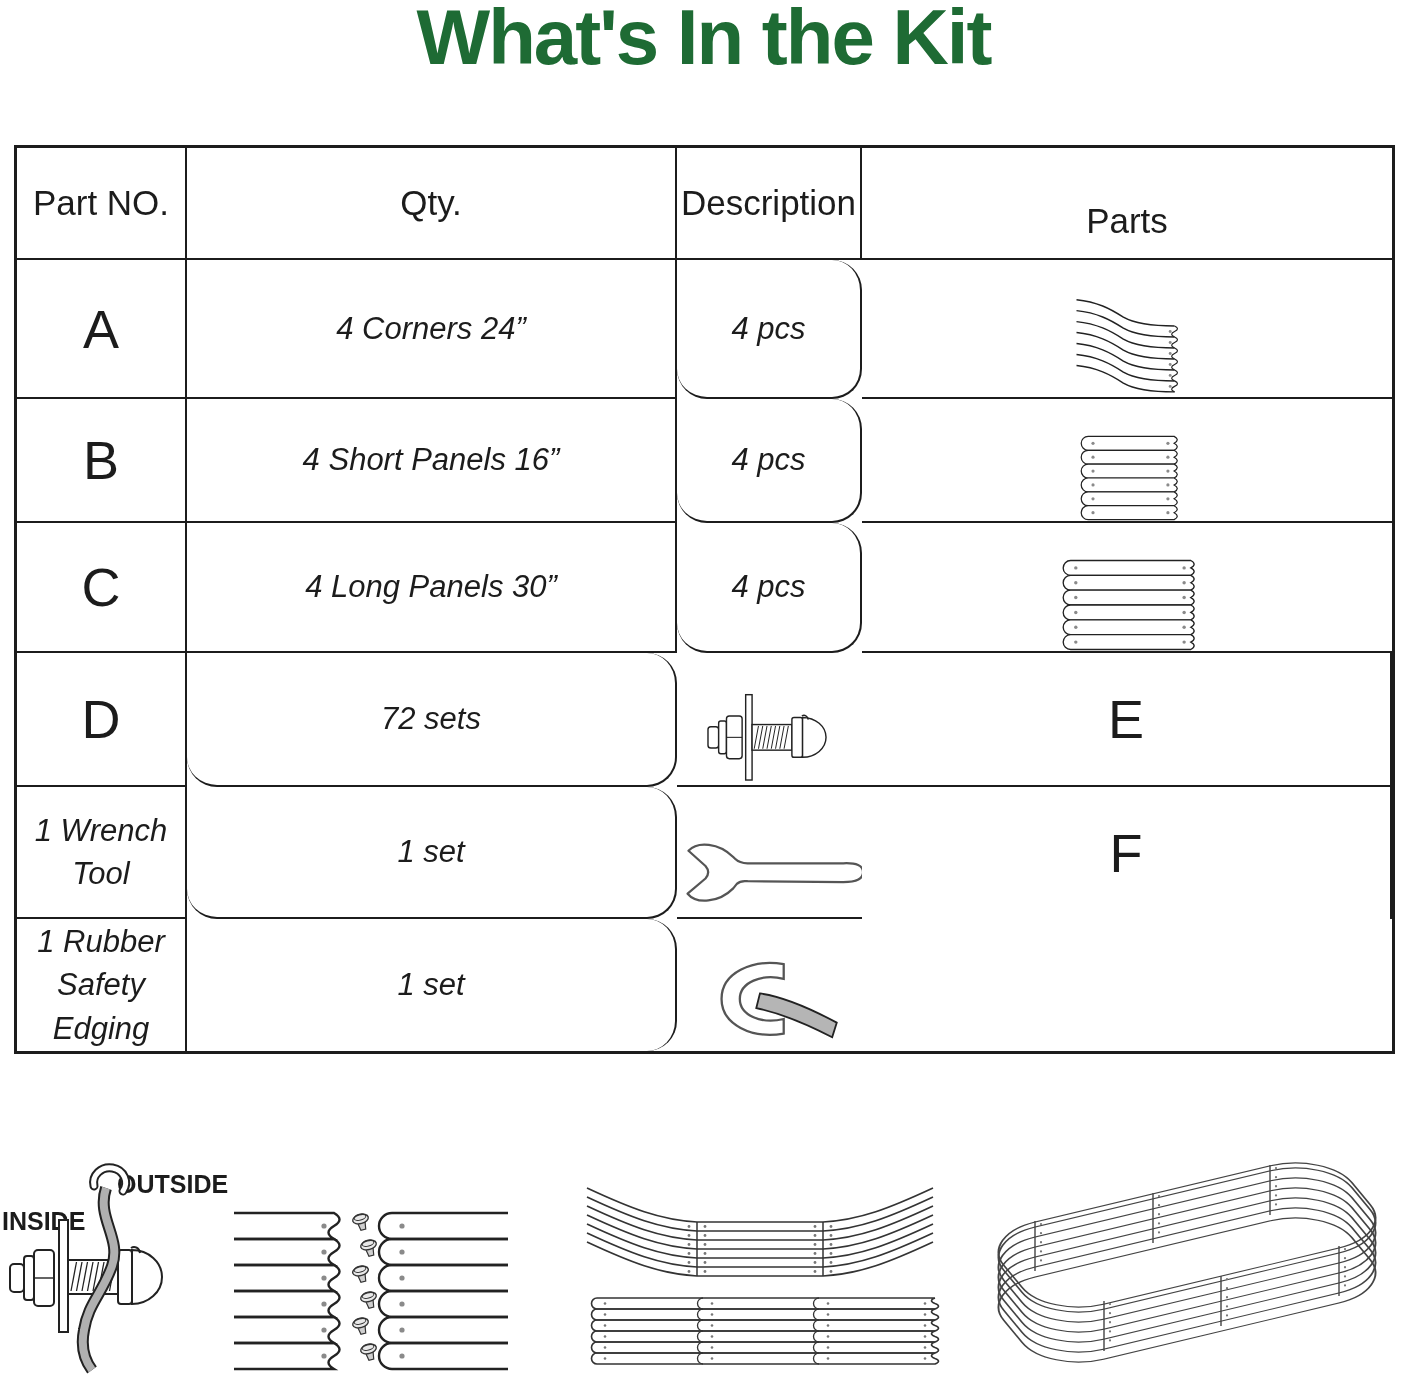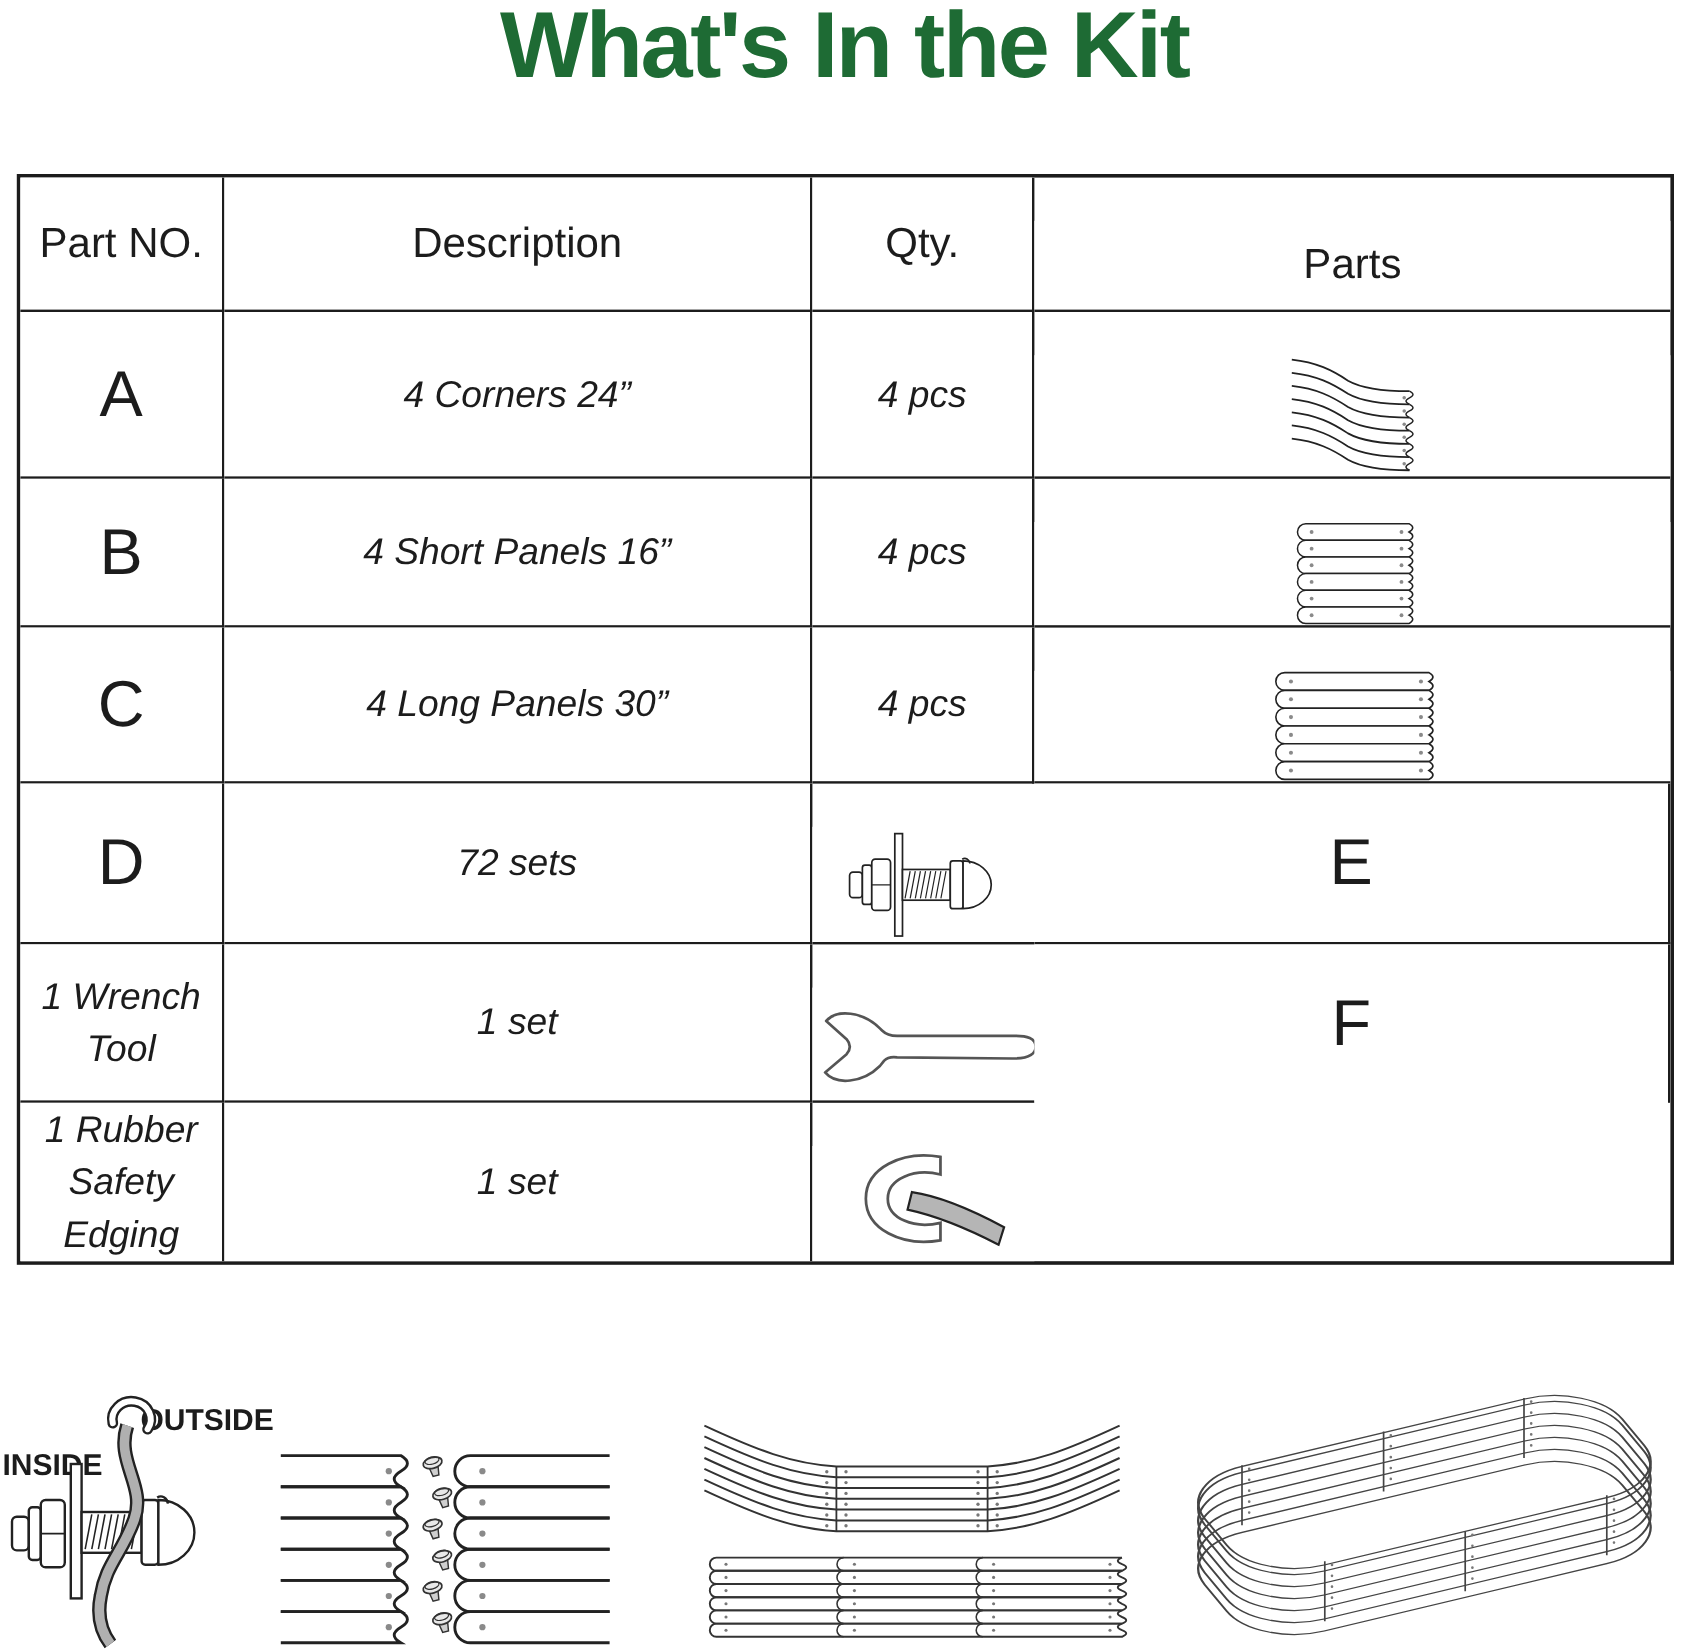--- a/index.html
+++ b/index.html
@@ -13,35 +13,35 @@
              grid-template-rows:112px 139px 124px 130px 134px 132px 132px;
              border:3px solid #1c1c1c;}
   .cell{border-right:2px solid #1c1c1c;border-bottom:2px solid #1c1c1c;
         display:flex;align-items:center;justify-content:center;
         flex-direction:column;background:#fff;}
   .cell.last-col{border-right:none;margin-top:36px;}
   .cell.last-row{border-bottom:none;}
   .hdr{font-size:35px;color:#1c1c1c;}
   .part-letter{font-size:54px;}
   .desc{font-size:31px;font-style:italic;text-align:center;line-height:1.4;}
-  .qty{font-size:31px;font-style:italic;}
+  .qty{font-size:31px;font-style:italic;border-radius:30px;}
   .diagrams{position:absolute;top:0;left:0;width:1407px;height:1374px;pointer-events:none;}
   .dlabel{position:absolute;font-size:25px;font-weight:bold;color:#1c1c1c;letter-spacing:0px;}
   svg{display:block;}
 </style>
 </head>
 <body>
 
 <div class="title" style="color: rgb(30, 107, 52);">What's In the Kit</div>
 
 <div class="kit-table">
 
   <div class="cell hdr">Part NO.</div>
+  <div class="cell hdr">Qty.</div>
   <div class="cell hdr">Description</div>
-  <div class="cell hdr">Qty.</div>
   <div class="cell hdr last-col">Parts</div>
 
   <div class="cell part-letter">A</div>
   <div class="cell desc">
     <div>4 Corners 24”</div>
   </div>
   <div class="cell qty">4 pcs</div>
   <div class="cell last-col">
     <svg width="170" height="138" viewBox="0 0 170 138" fill="none" stroke="#222" stroke-width="2">
       <path d="M16,5 C44,8 62,17 80,29 C96,38 120,41 150,41"></path>

